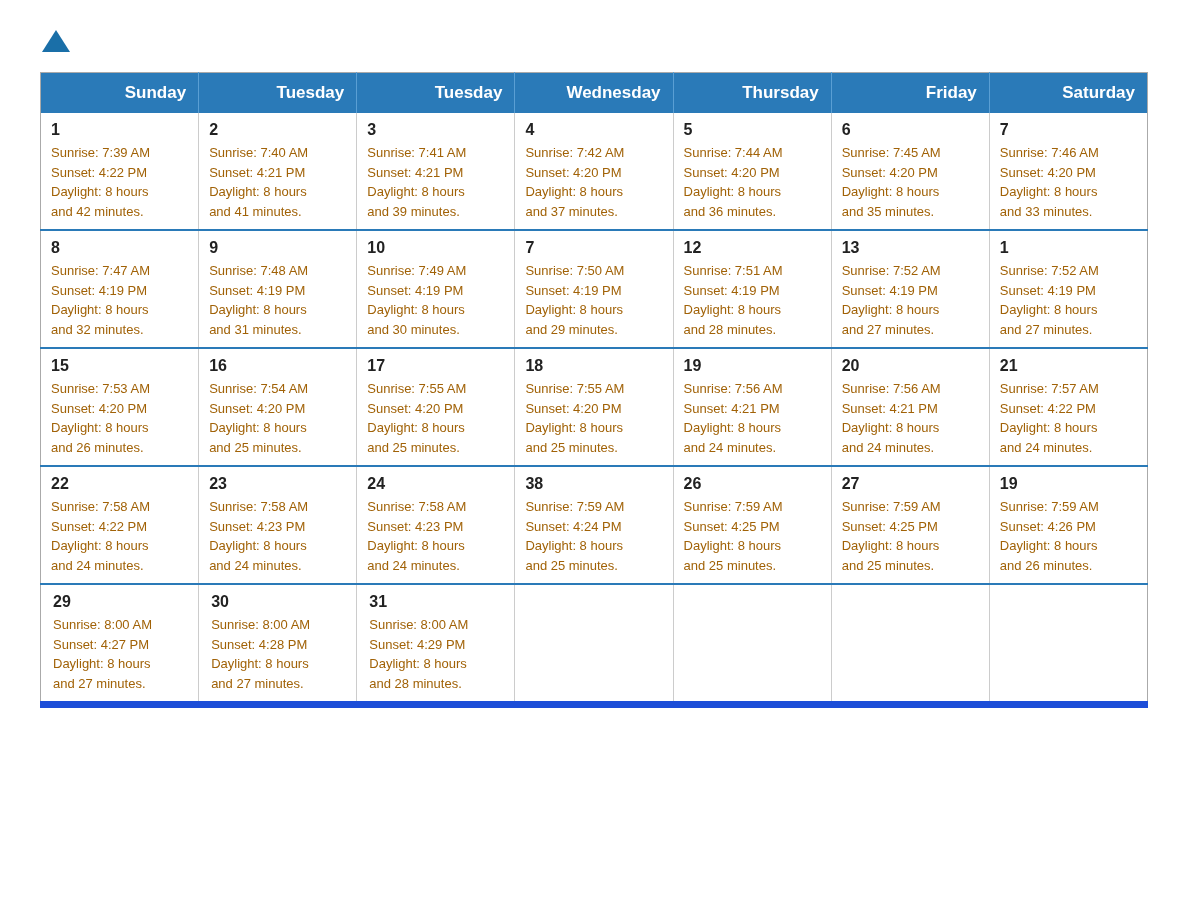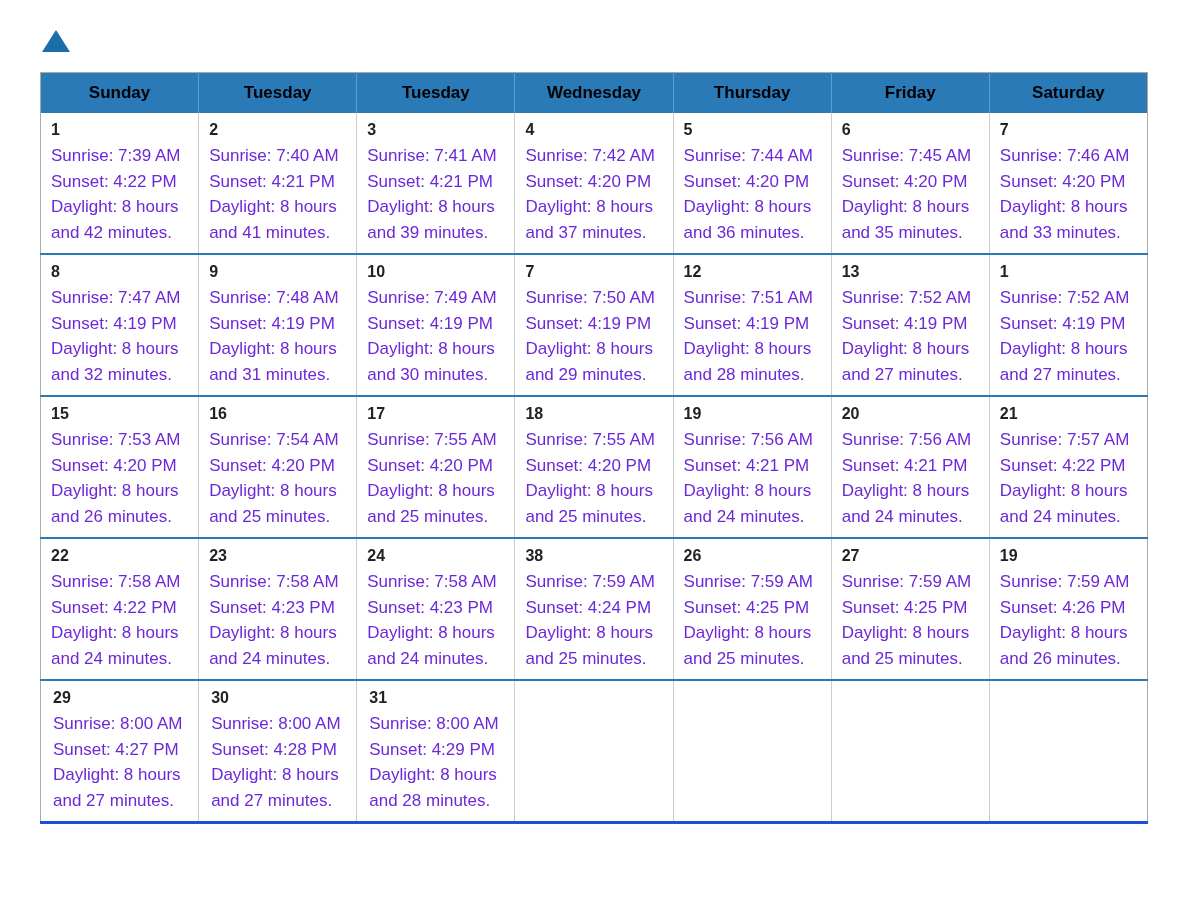--- a/index.html
+++ b/index.html
@@ -58,56 +58,56 @@
       color: #444;
       margin-top: 4px;
     }
     .calendar-table {
       width: 100%;
       border-collapse: collapse;
       border: 1px solid #aaa;
     }
     .calendar-table th {
       background-color: #2a7ab8;
-      color: #000000;
+      color: #ffffff;
       font-size: 17px;
       font-weight: bold;
       padding: 10px 12px;
-      text-align: center;
+      text-align: right;
       border-right: 1px solid #5a9fd4;
     }
     .calendar-table th:last-child {
       border-right: none;
     }
     .calendar-table td {
       vertical-align: top;
       padding: 8px 10px;
       border-right: 1px solid #ccc;
       border-bottom: 2px solid #2a7ab8;
       font-size: 13px;
       color: #222;
       width: 14.28%;
     }
     .calendar-table td:last-child {
       border-right: none;
     }
     .calendar-table tr:last-child td {
-      border-bottom: 3px solid #1d4ed8;
+      border-bottom: 7px solid #1d4ed8;
       padding-left: 12px;
     }
     .day-number {
       font-size: 16px;
       font-weight: bold;
       margin-bottom: 4px;
       display: block;
     }
     .day-info {
-      font-size: 17px;
+      font-size: 13px;
       line-height: 1.5;
-      color: #6d28d9;
+      color: #a16207;
     }
   </style>
 </head>
 <body>
 
 <div class="header-section">
   <div class="logo-area">
     <div class="logo-text">
       <span class="logo-general"></span>
       <span class="logo-triangle"></span>

